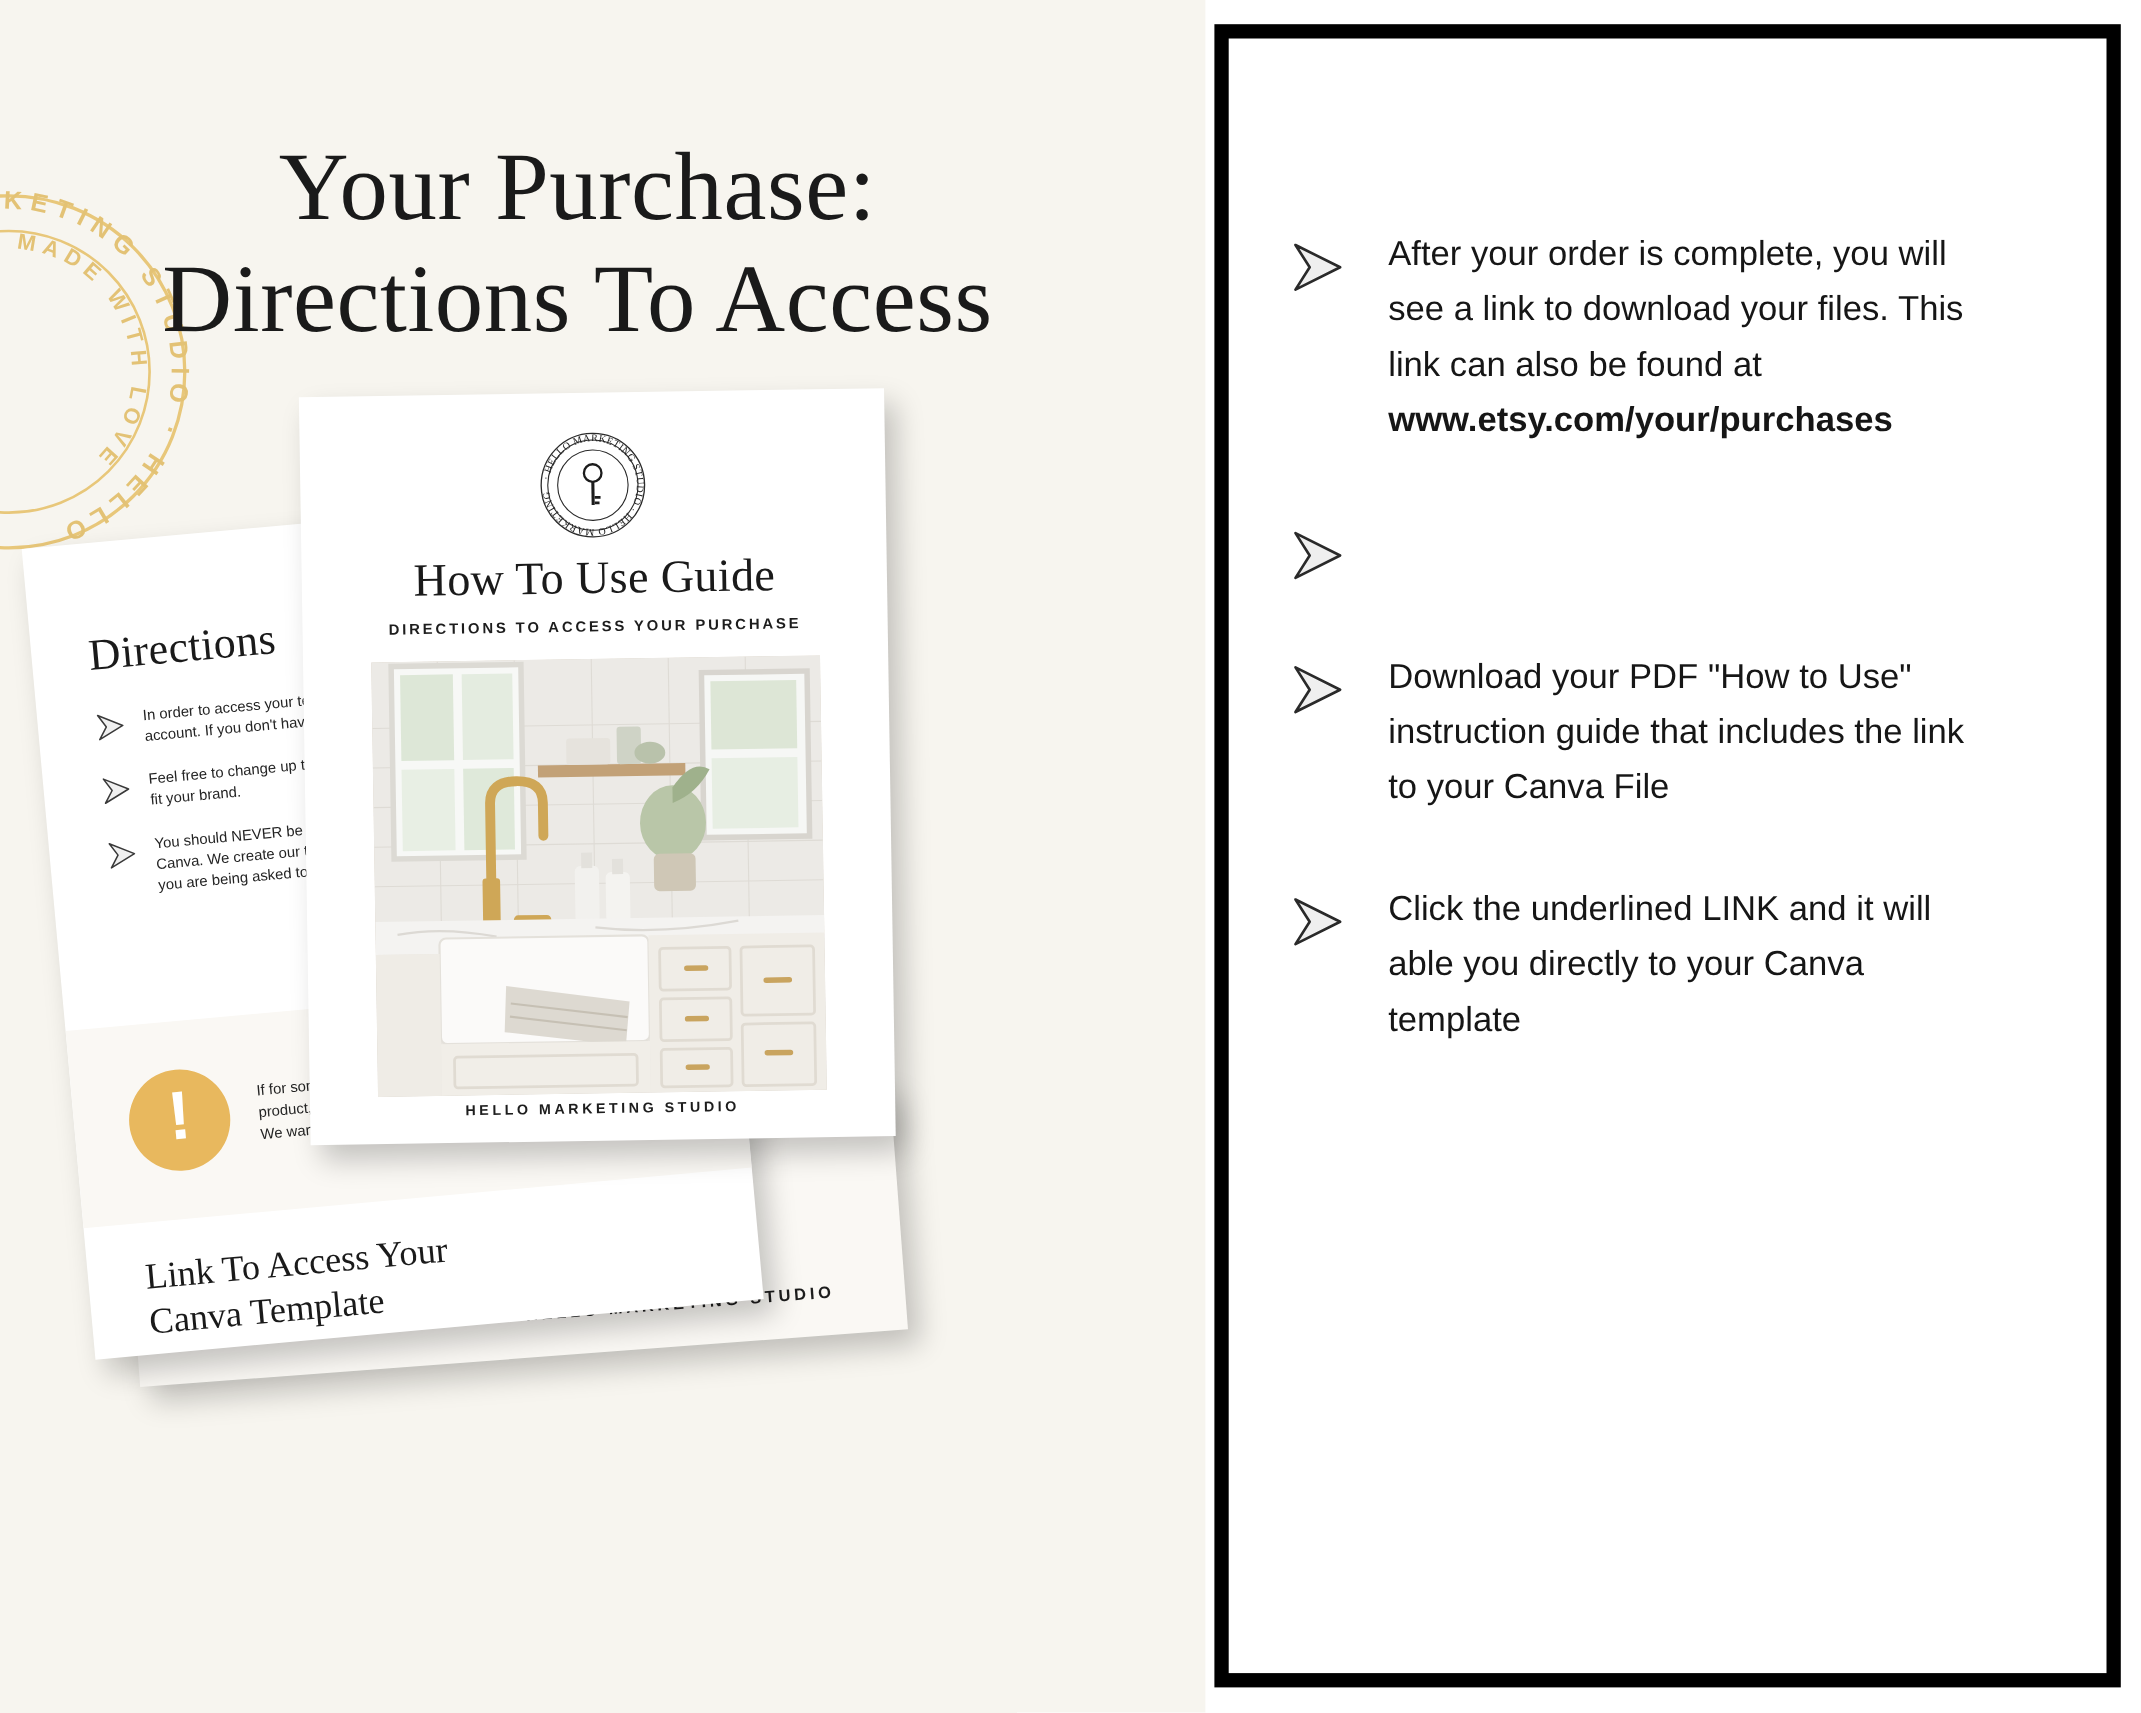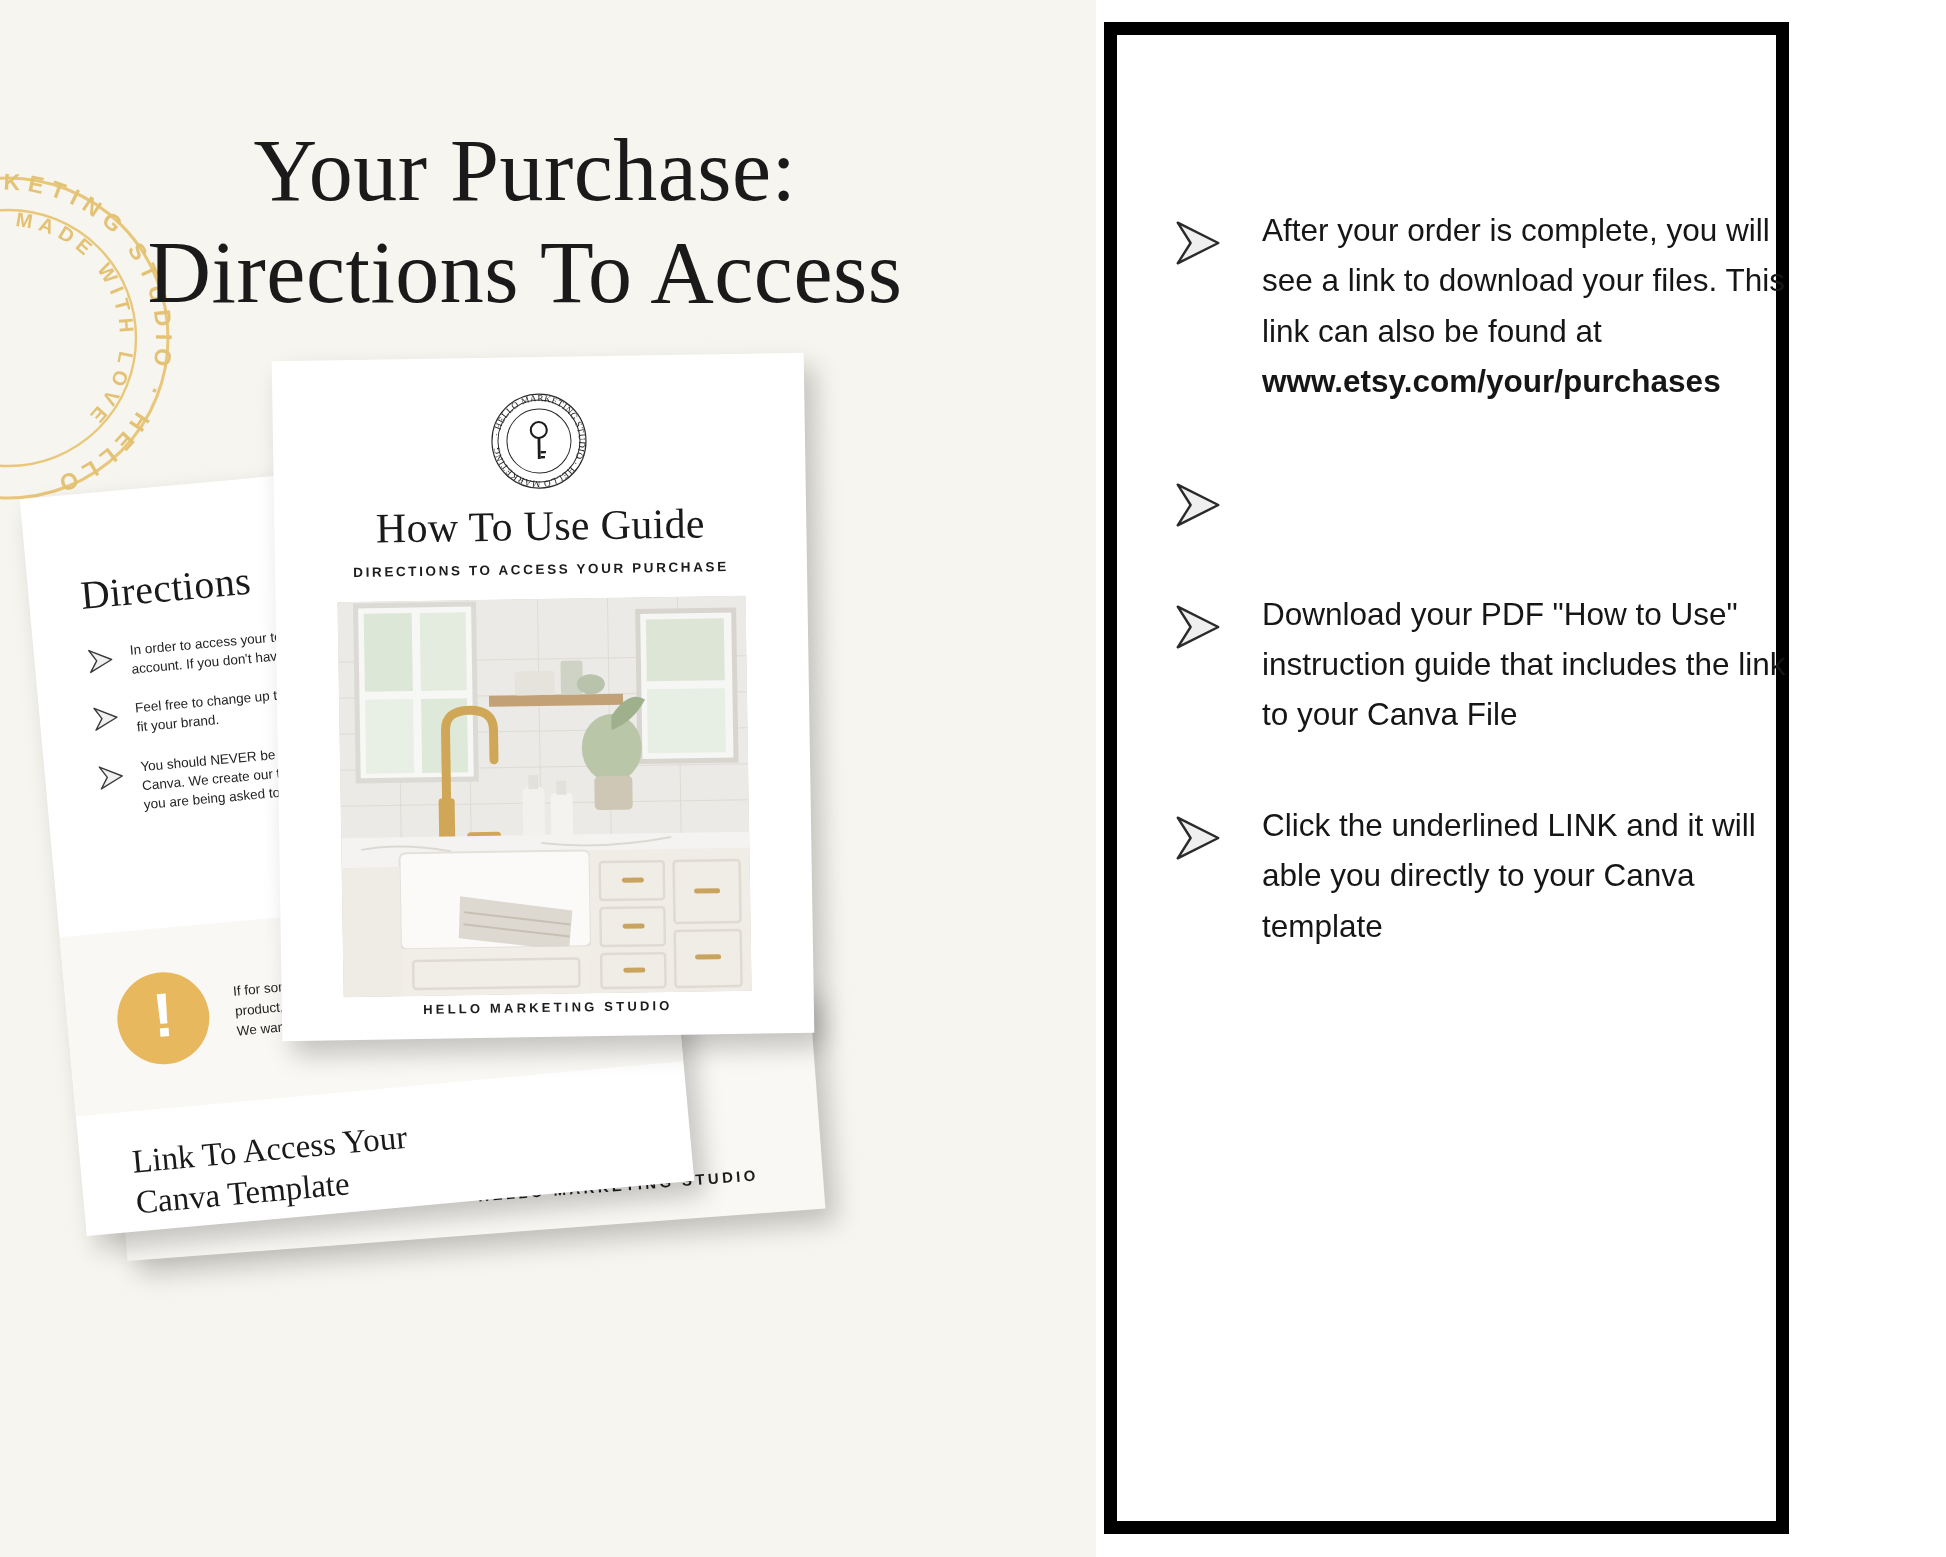--- a/index.html
+++ b/index.html
@@ -223,21 +223,21 @@
   
   #right-panel {
     position: absolute;
     left: 1096px; top: 0;
     width: 850px; height: 1557px;
     background: #ffffff;
   }
   #right-frame {
     position: absolute;
     left: 8px; top: 22px;
-    width: 685px; height: 1512px;
+    width: 824px; height: 1512px;
     border: 13px solid #000000;
     background: #ffffff;
   }
   #right-list {
     position: absolute;
     left: 55px; top: 170px;
     width: 650px;
   }
   .rt-item {
     display: flex;

